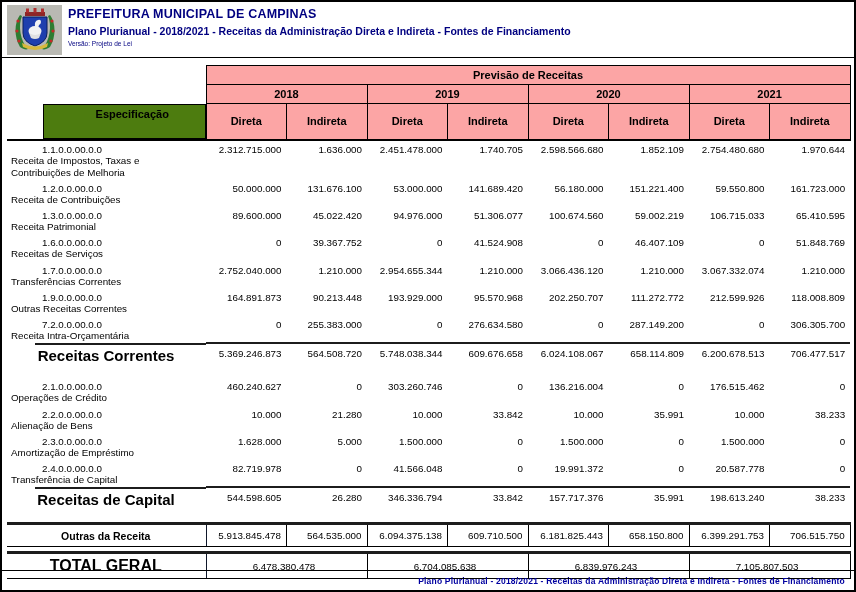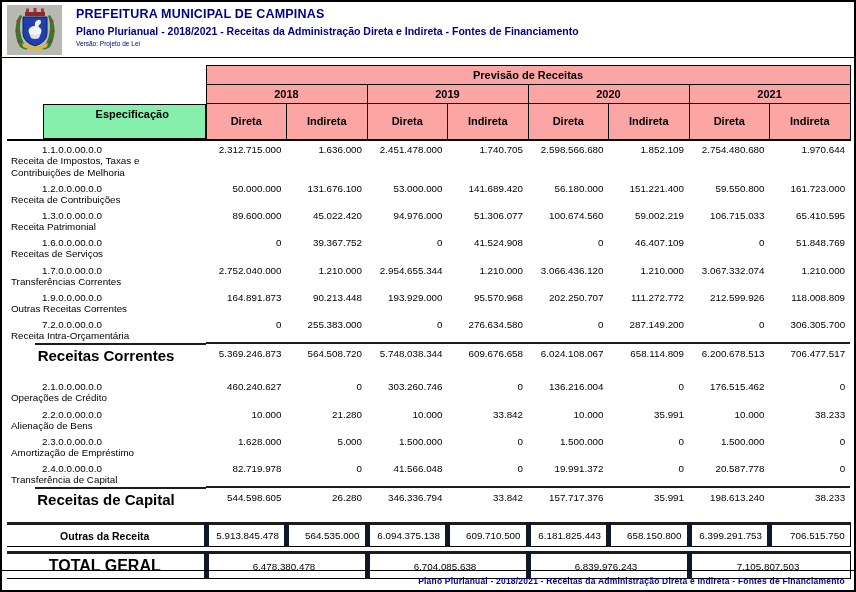--- a/index.html
+++ b/index.html
@@ -5,57 +5,57 @@
   html,body{margin:0;padding:0;background:#e8e8e8;}
   body{width:856px;height:592px;font-family:"Liberation Sans",sans-serif;}
   .page{position:relative;width:856px;height:592px;box-sizing:border-box;
         background:#fff;border:2px solid #000;overflow:hidden;}
 
   
   .report-header{height:56px;border-bottom:1px solid #000;display:flex;
                  align-items:flex-start;padding:3px 0 0 5px;box-sizing:border-box;}
   .logo{width:55px;height:50px;background:#b9b9b3;display:flex;align-items:center;
         justify-content:center;flex:0 0 auto;}
-  .header-text{margin-left:14px;padding-top:2px;}
+  .header-text{margin-left:6px;padding-top:2px;}
   .org{color:#000080;font-weight:bold;font-size:12.5px;letter-spacing:.2px;}
   .title{color:#000080;font-weight:bold;font-size:10.5px;margin-top:4px;}
   .version{color:#000080;font-size:6.5px;margin-top:3px;}
 
   
   .content{padding:7px 0 0 5px;}
   table{border-collapse:collapse;table-layout:fixed;width:843px;}
   col.c-spec{width:199px;}
   col.c-num{width:80.5px;}
 
   thead th{background:#fca5a5;border:1px solid #000;font-size:11px;font-weight:bold;
            color:#000;height:18px;padding:0;}
   thead td.empty-cell{border:none;background:#fff;padding:0;}
   thead tr.last-head td.empty-cell{border-bottom:2px solid #000;}
   thead tr.last-head th{border-bottom:2px solid #000;}
-  .specbox{margin-left:36px;height:35px;line-height:18px;background:#86efac;
+  .specbox{margin-left:36px;height:35px;line-height:18px;background:#4d7c0f;
            border:1px solid #000;text-align:center;font-weight:bold;font-size:11px;
            box-sizing:border-box;padding-left:16px;}
 
   tbody td{font-size:9.8px;color:#000;padding:3px 5px 1px 0;vertical-align:top;border:none;}
   td.spec-cell{padding-left:4px;}
   .code{display:inline-block;width:55px;font-size:9.8px;vertical-align:top;margin-left:31px;}
   .name{display:inline-block;width:138px;font-size:9.8px;vertical-align:top;line-height:1.25;}
   td.num{text-align:right;white-space:nowrap;}
 
   tr.subtotal td{border-top:2px solid #1c1c1c;padding-top:4px;padding-bottom:3px;}
   tr.subtotal td.spec-cell{border-top:none;font-weight:bold;text-align:center;font-size:15px;
       background-image:linear-gradient(#1c1c1c,#1c1c1c);background-repeat:no-repeat;
       background-size:calc(100% - 28px) 2px;background-position:28px 0;}
 
   tr.spacer td{border:none;padding:0;height:11px;}
   tr.minispacer td{border:none;padding:0;height:4px;}
 
   tr.total-row td{border-top:3px solid #1c1c1c;border-bottom:1px solid #000;
                   height:19px;vertical-align:middle;padding-top:1px;padding-bottom:1px;}
-  tr.total-row td.num,tr.total-row td.numc{border-left:5px solid #0f172a;border-right:1px solid #000;}
+  tr.total-row td.num,tr.total-row td.numc{border-left:1px solid #0f172a;border-right:1px solid #000;}
   tr.total-row td.spec-cell{font-weight:bold;text-align:center;font-size:10.5px;}
   tr.grand-row td{height:22px;}
   tr.grand-row td.spec-cell{font-size:16px;}
   td.numc{text-align:center;white-space:nowrap;}
 
   
   .report-footer{position:absolute;left:0;right:0;bottom:0;height:20px;
                  border-top:1px solid #000;display:flex;align-items:center;
                  justify-content:flex-end;padding-right:9px;box-sizing:border-box;}
   .report-footer span{color:#0000a0;font-size:8.5px;font-weight:bold;letter-spacing:.2px;}

